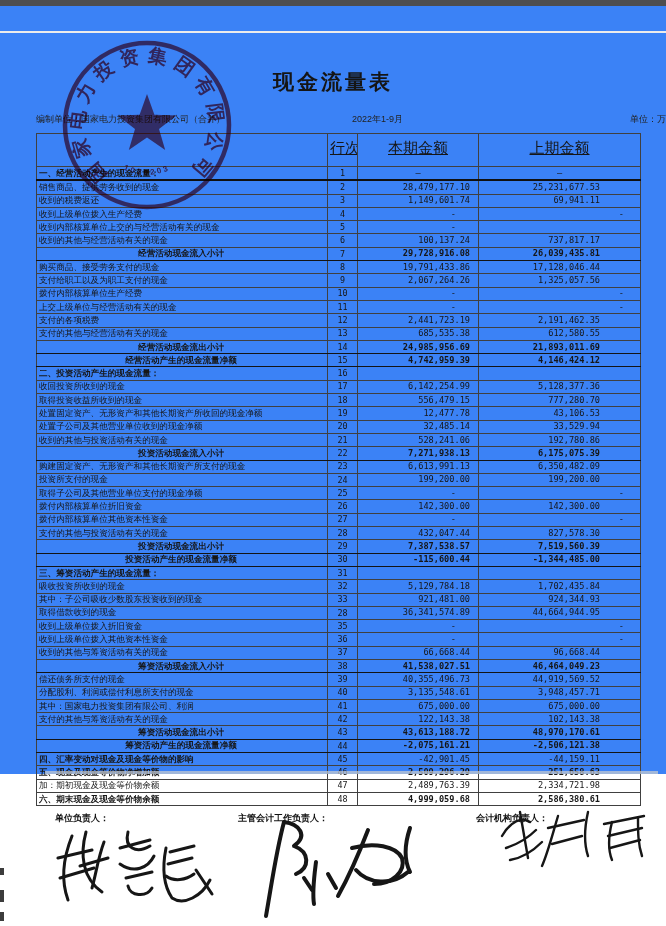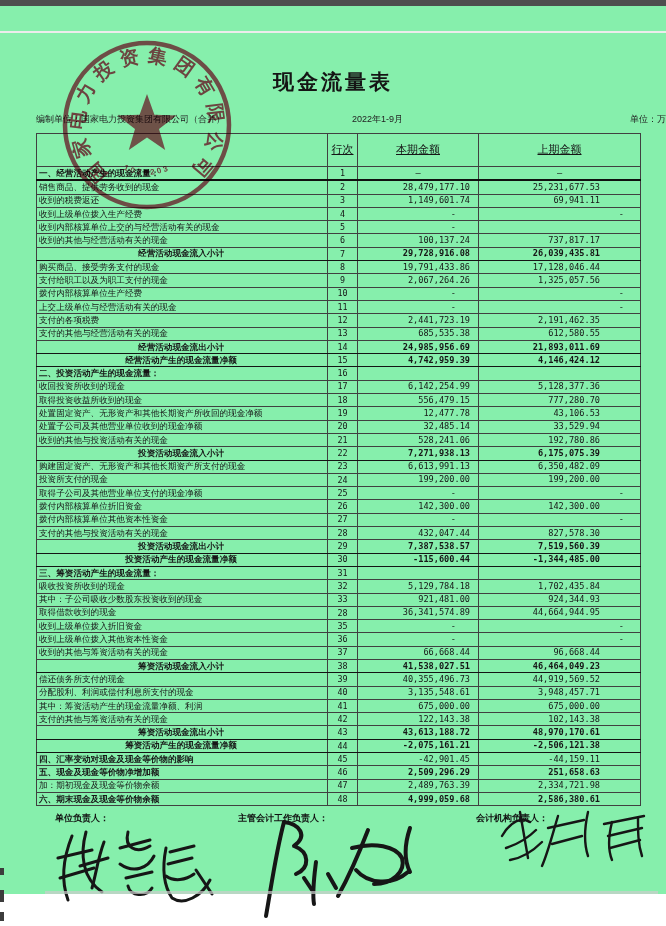--- a/index.html
+++ b/index.html
@@ -1,18 +1,18 @@
 <!DOCTYPE html>
 <html><head>
 <meta charset="utf-8">
 <style>
   html,body{margin:0;padding:0;}
   body{width:666px;height:926px;overflow:hidden;background:#ffffff;
        font-family:"Liberation Sans","DejaVu Sans",sans-serif;}
-  .page{position:relative;width:666px;height:894px;background:#86efac;color:#1b1b1b;}
+  .page{position:relative;width:666px;height:774px;background:#3b82f6;color:#1b1b1b;}
 
   .topbar{position:absolute;top:0;left:0;width:666px;height:6px;background:#4e4e4e;}
   .scan-streak{position:absolute;top:31px;left:0;width:666px;height:2px;background:#ececec;}
   .edge-mark{position:absolute;left:0;width:4px;background:#3c3c3c;}
   .bottom-streak{position:absolute;bottom:0;left:45px;right:8px;height:3px;background:#cdcdcd;opacity:.7;}
 
   .title{position:absolute;top:68px;left:0;width:666px;text-align:center;
          font-size:21px;font-weight:bold;letter-spacing:3px;color:#151515;}
 
   .meta{position:absolute;top:113px;left:0;width:666px;height:16px;font-size:9px;color:#222;padding-left:36px;}
@@ -20,21 +20,21 @@
   .meta .period{position:absolute;left:352px;top:0;}
   .meta .unit{position:absolute;right:27px;top:0;}
 
   table.cft{position:absolute;left:36px;top:133px;width:604px;border-collapse:collapse;
             table-layout:fixed;font-size:8.6px;color:#161616;}
   table.cft col.c1{width:291px} table.cft col.c2{width:30px}
   table.cft col.c3{width:121px} table.cft col.c4{width:162px}
   table.cft th,table.cft td{border:1px solid #404040;padding:0 2px;line-height:1.05;
             overflow:hidden;white-space:nowrap;}
   table.cft thead th{height:22px;font-weight:normal;vertical-align:bottom;padding-bottom:10px;
-            text-align:center;font-size:11px;}
+            text-align:center;font-size:15px;}
   .u{text-decoration:underline;}
   table.cft tbody td{height:12.3px;}
   td.lbl{text-align:left;padding-left:3px;}
   td.no{text-align:center;font-family:"DejaVu Sans Mono",monospace;font-size:8.4px;}
   td.amt{font-family:"DejaVu Sans Mono",monospace;font-size:8.6px;text-align:right;}
   td.amt.cur{padding-right:8px;}
   td.amt.prev{padding-right:40px;}
   td.amt.b{font-weight:bold;}
   td.amt.cdash{text-align:center;padding-right:2px;}
   td.amt.rdash.cur{padding-right:22px;}
@@ -319,21 +319,21 @@
           <td class="amt cur">40,355,496.73</td>
           <td class="amt prev">44,919,569.52</td>
         </tr>
         <tr>
           <td class="lbl">分配股利、利润或偿付利息所支付的现金</td>
           <td class="no">40</td>
           <td class="amt cur">3,135,548.61</td>
           <td class="amt prev">3,948,457.71</td>
         </tr>
         <tr>
-          <td class="lbl">其中：筹资活动产生的现金流量净额、利润</td>
+          <td class="lbl">其中：国家电力投资集团有限公司、利润</td>
           <td class="no">41</td>
           <td class="amt cur">675,000.00</td>
           <td class="amt prev">675,000.00</td>
         </tr>
         <tr>
           <td class="lbl">支付的其他与筹资活动有关的现金</td>
           <td class="no">42</td>
           <td class="amt cur">122,143.38</td>
           <td class="amt prev">102,143.38</td>
         </tr>

